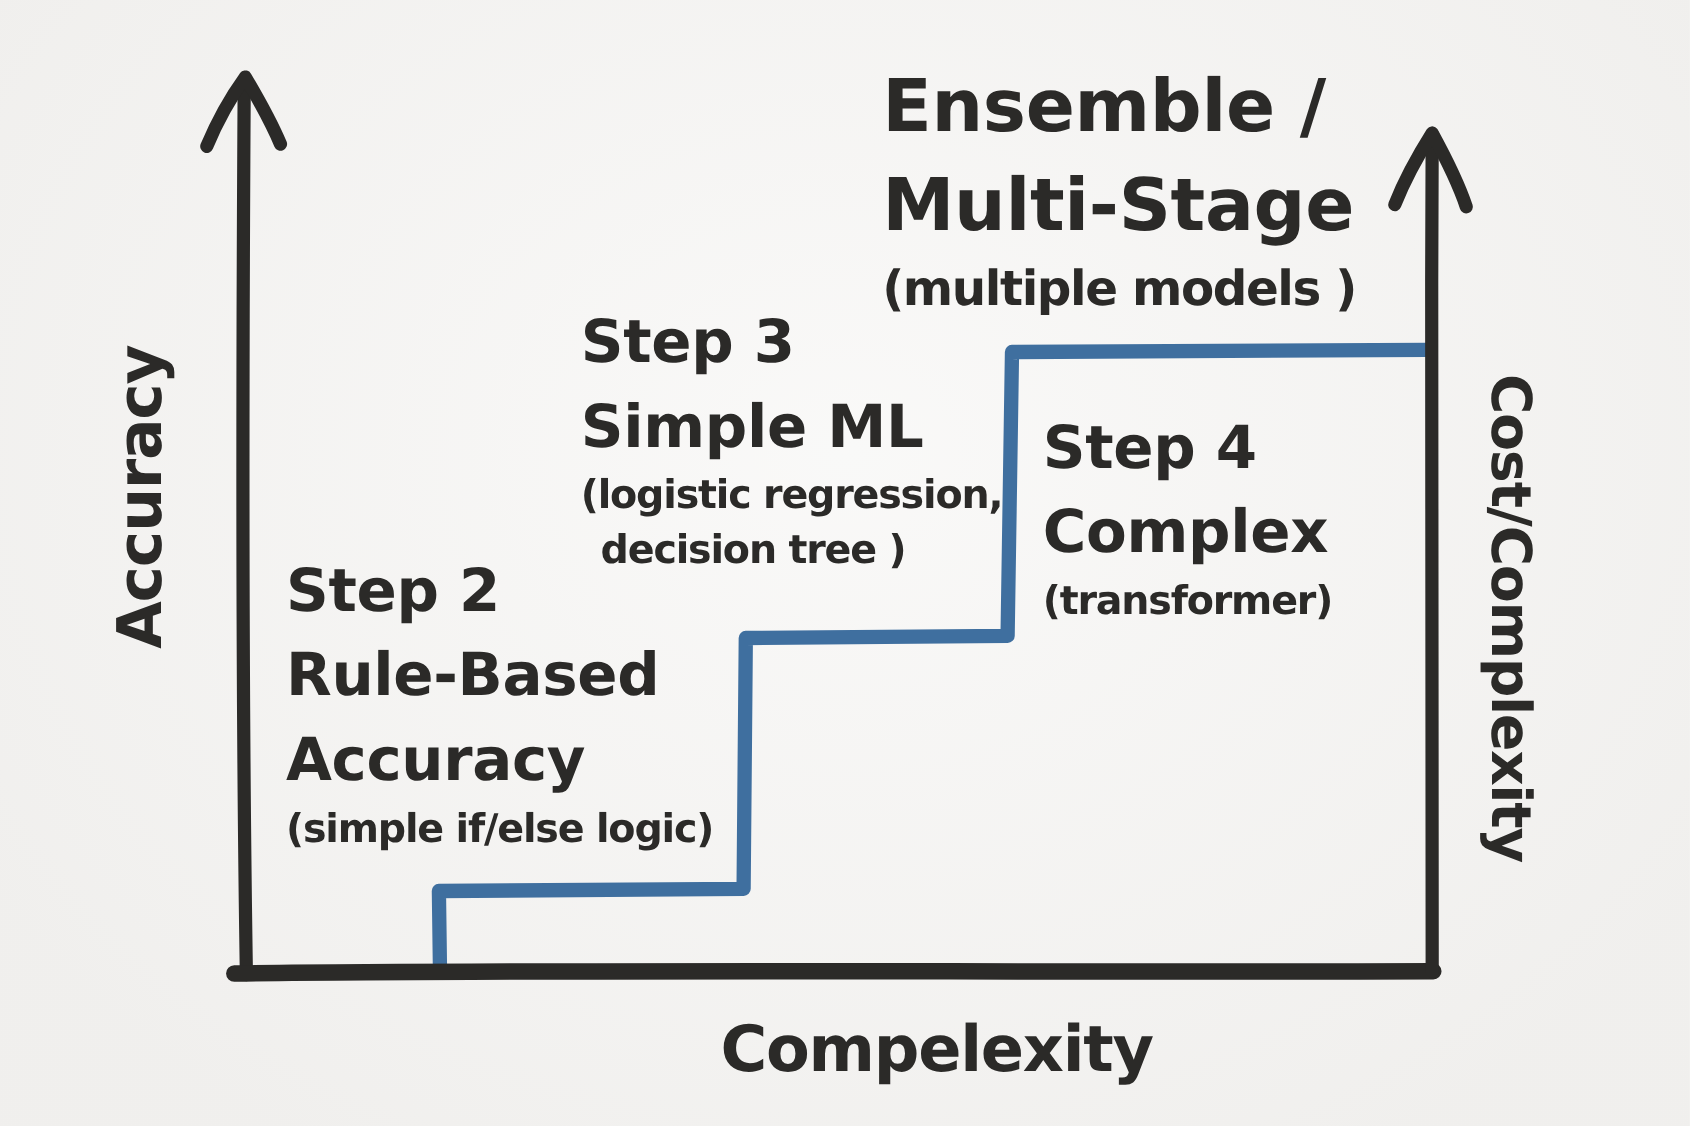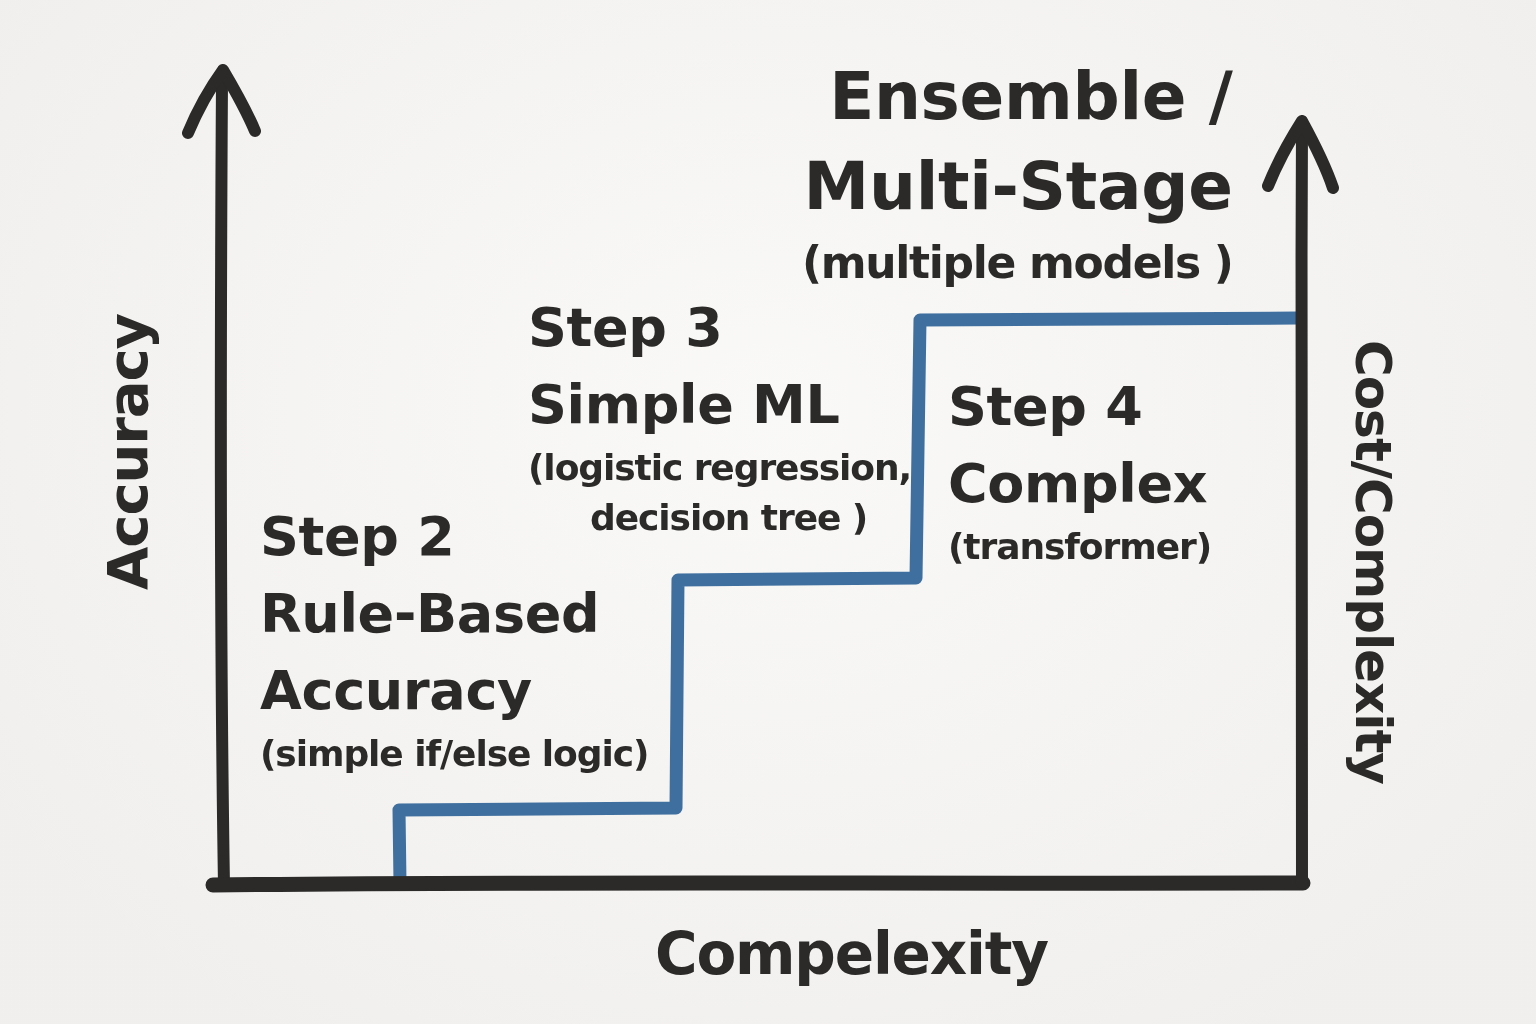--- a/index.html
+++ b/index.html
@@ -22,21 +22,21 @@
   .axis{stroke:var(--ink);fill:none;stroke-linecap:round;stroke-linejoin:round;}
   .stair{stroke:var(--accent);fill:none;stroke-linecap:round;stroke-linejoin:round;}
   .txt{
     position:absolute;color:var(--ink);font-weight:bold;
     letter-spacing:-0.02em;white-space:nowrap;
   }
   .h-big{font-size:66px;line-height:90px;}
   .h-step{font-size:54px;line-height:77px;}
   .note{font-size:36px;line-height:50px;letter-spacing:-0.03em;}
   .ens-note{font-size:44px;line-height:62px;letter-spacing:-0.03em;}
-  .indent{padding-left:18px;text-align:center;}
+  .indent{padding-left:18px;}
   .rot-left{transform:rotate(-90deg);text-align:center;}
   .rot-right{transform:rotate(90deg);text-align:center;}
   .axis-label{font-size:56px;}
   .right-axis-label{font-size:50px;}
   .x-axis-label{font-size:58px;}
 </style>
 </head>
 <body>
 
 <div class="canvas">
@@ -53,27 +53,27 @@
     <path class="axis" stroke-width="12" d="M 1302 883 C 1300 700 1301 400 1302 122"></path>
     <path class="axis" stroke-width="12" d="M 1268 186 C 1278 161 1290 140 1302 121 M 1302 121 C 1314 143 1325 164 1333 188"></path>
   </svg>
 
   <div class="txt rot-left axis-label" style="left:-45px;top:422px;width:340px;height:60px;">Accuracy</div>
 
   <div class="txt rot-right right-axis-label" style="left:1092px;top:532px;width:560px;height:60px;">Cost/Complexity</div>
 
   <div class="txt x-axis-label" style="left:655px;top:920px;">Compelexity</div>
 
-  <div class="txt" style="left:802px;top:52px;text-align:right;">
+  <div class="txt" style="left:802px;top:52px;">
     <div class="h-big">Ensemble /</div>
     <div class="h-big">Multi-Stage</div>
     <div class="ens-note">(multiple models )</div>
   </div>
 
-  <div class="txt" style="left:528px;top:289px;">
+  <div class="txt" style="left:528px;top:272px;">
     <div class="h-step">Step 3</div>
     <div class="h-step">Simple ML</div>
     <div class="note">(logistic regression,</div>
     <div class="note indent">decision tree )</div>
   </div>
 
   <div class="txt" style="left:260px;top:498px;">
     <div class="h-step">Step 2</div>
     <div class="h-step">Rule-Based</div>
     <div class="h-step">Accuracy</div>

